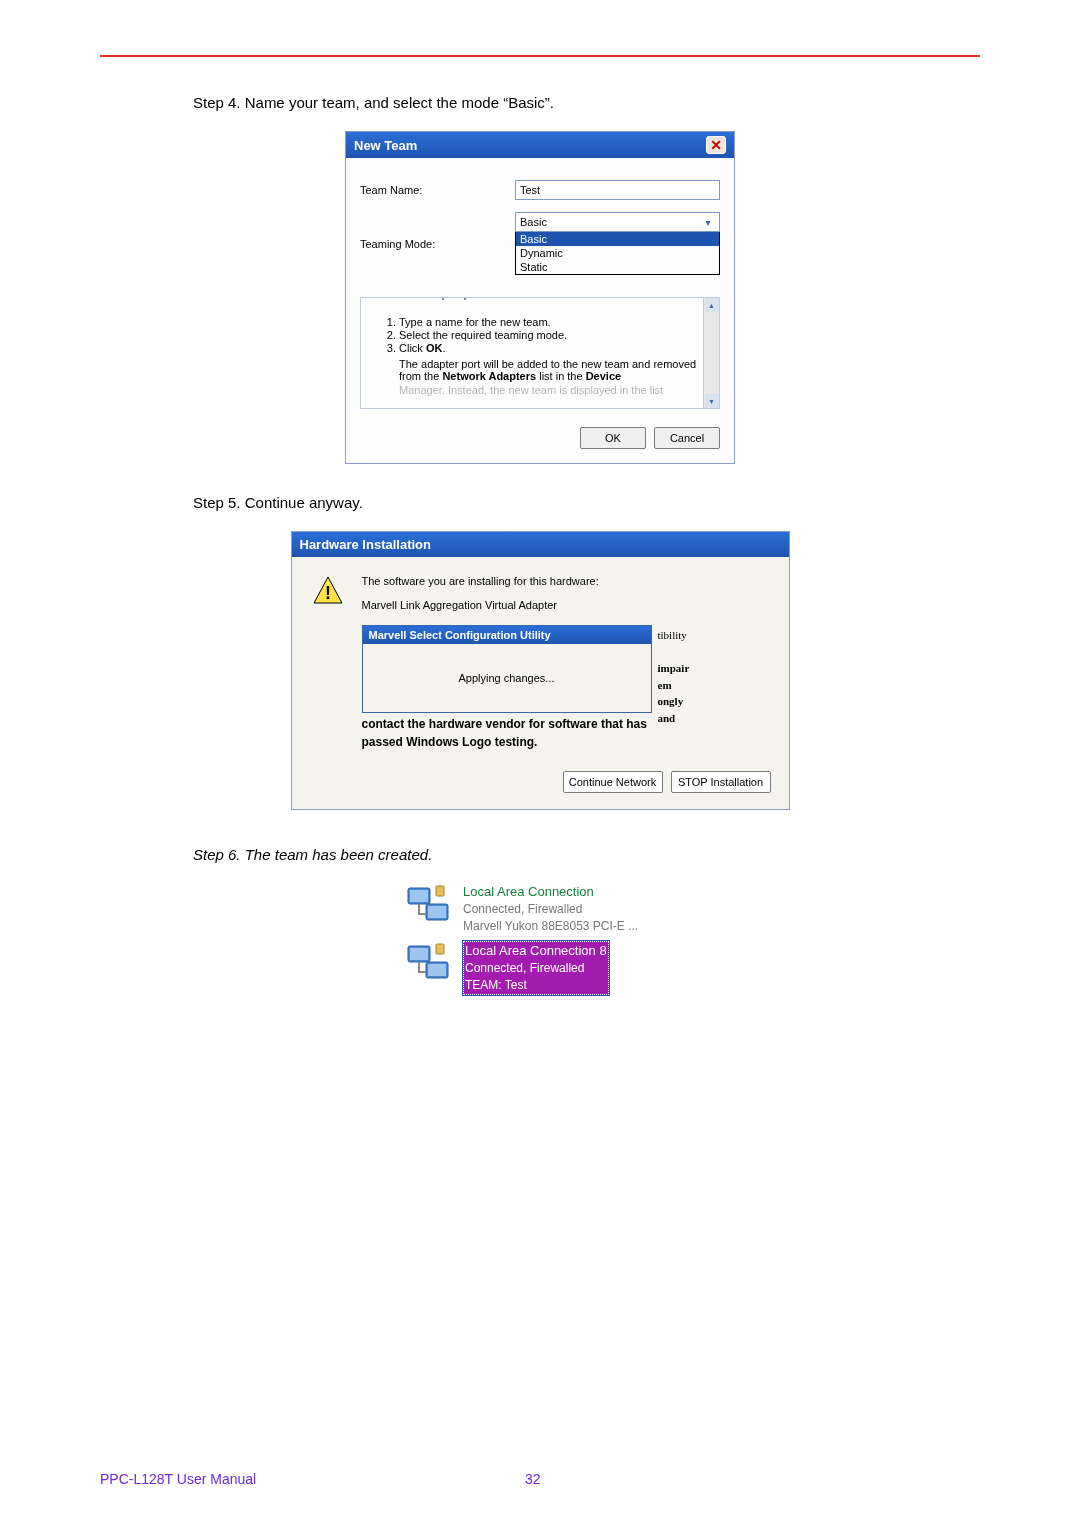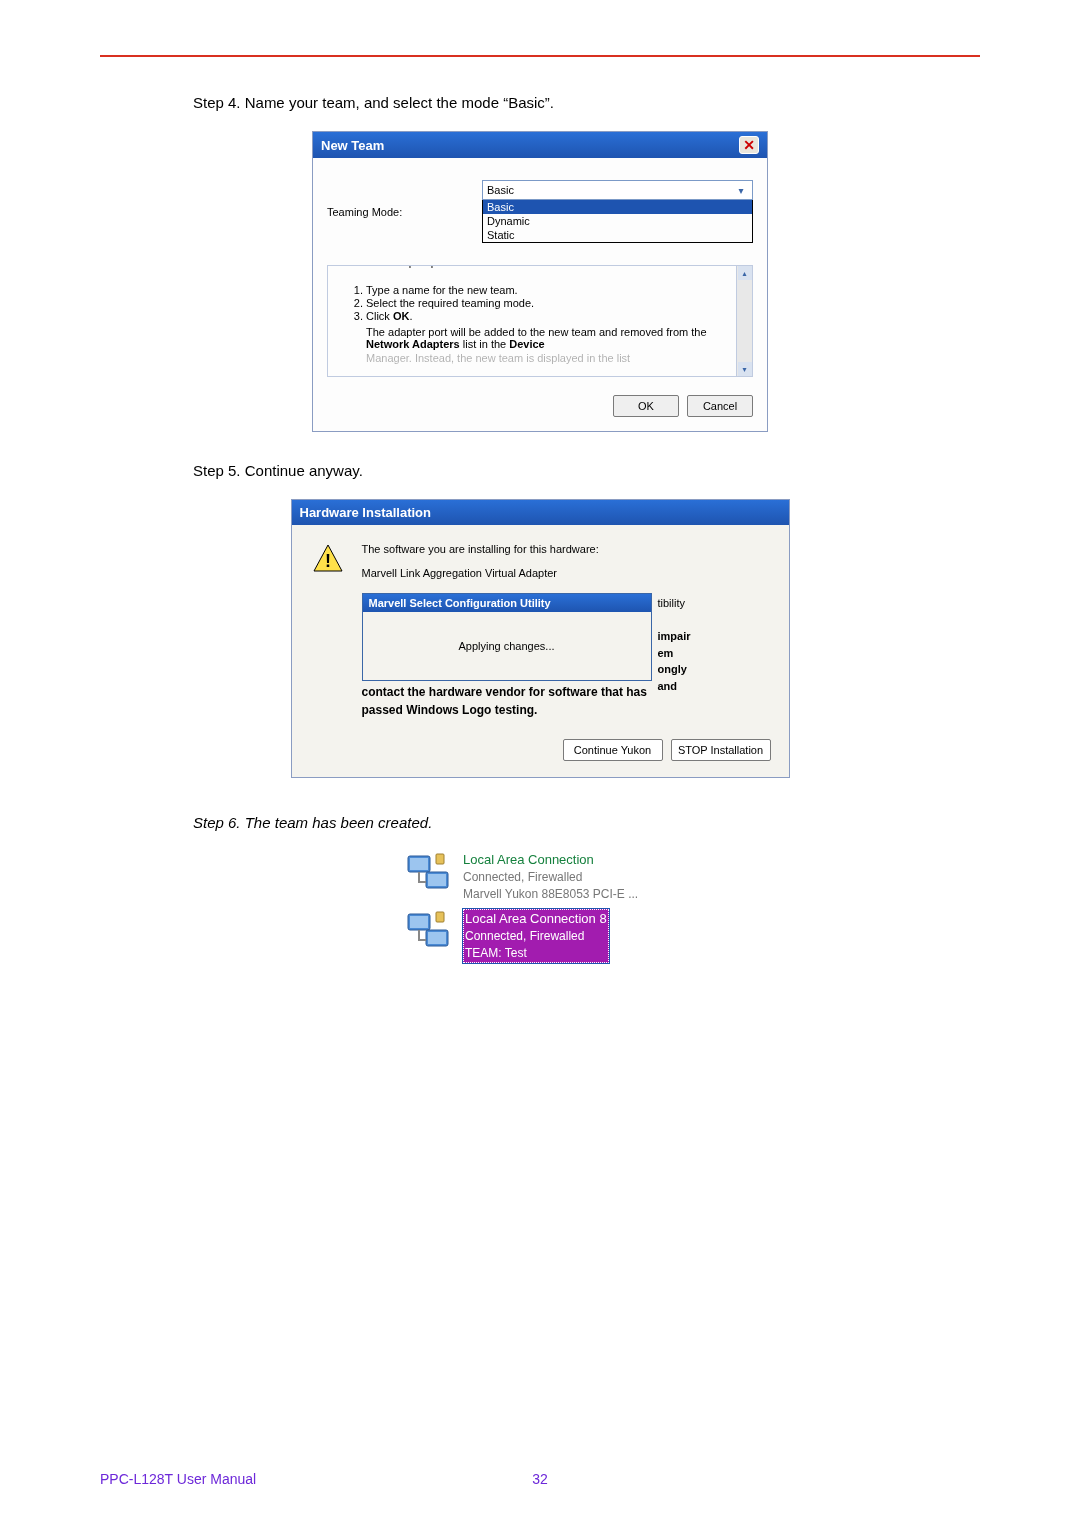--- a/index.html
+++ b/index.html
@@ -4,21 +4,21 @@
 <style>
   * { box-sizing: border-box; margin: 0; padding: 0; }
   body { width: 1080px; height: 1527px; font-family: Arial, sans-serif; background: #fff; position: relative; }
   .top-rule { position: absolute; top: 55px; left: 100px; right: 100px; height: 2px; background: #d93020; }
   .content { position: absolute; top: 80px; left: 193px; right: 193px; }
   .step { font-size: 15px; color: #000; margin-top: 14px; margin-bottom: 20px; }
   .step5 { margin-top: 30px; }
   .step6 { margin-top: 36px; font-style: italic; }
 
   
-  .dlg1 { width: 456px; margin: 0 auto 10px auto; border: 1px solid #8a9cc2; background: #fdfdfd; font-family: Tahoma, sans-serif; }
+  .dlg1 { width: 390px; margin: 0 auto 10px auto; border: 1px solid #8a9cc2; background: #fdfdfd; font-family: Tahoma, sans-serif; }
   .dlg1-title { background: linear-gradient(#2a6fd6,#1e54b0); color: #fff; font-weight: bold; font-size: 13px; padding: 4px 8px; display: flex; justify-content: space-between; align-items: center; }
   .closebtn { width: 20px; height: 18px; background: #e9e5dc; border: 1px solid #fff; border-radius: 3px; display: flex; align-items: center; justify-content: center; color: #c00; font-weight: bold; font-size: 14px; }
   .dlg1-body { padding: 10px 14px 6px 14px; font-size: 11px; color: #000; }
   .row { display: flex; align-items: center; margin: 12px 0; }
   .lbl { width: 155px; }
   .field { flex: 1; border: 1px solid #7b9ac7; height: 20px; padding: 2px 4px; font-size: 11px; background: #fff; display:flex; align-items:center; }
   .select-wrap { flex:1; position: relative; border-radius: 30px; }
   .select-display { border: 1px solid #7b9ac7; height: 20px; padding: 2px 4px; font-size: 11px; background: #fff; display:flex; justify-content:space-between; align-items:center; }
   .chev { width:14px; height:14px; display:flex; align-items:center; justify-content:center; color:#3a66a7; font-size:10px; }
   .dropdown { border:1px solid #000; border-top:none; position:relative; }
@@ -39,39 +39,39 @@
   .dlg2 { width: 499px; margin: 0 auto; border:1px solid #8a9cc2; font-family: Tahoma, sans-serif; background:#f4f3ee; }
   .dlg2-title { background: linear-gradient(#2a6fd6,#1e54b0); color:#fff; font-weight:bold; font-size:13px; padding:5px 8px; }
   .dlg2-body { padding: 18px 20px 8px 20px; font-size:11px; color:#000; position:relative; }
   .warnrow { display:flex; gap:18px; }
   .warnicon { width:32px; height:30px; }
   .warnicon svg { width:32px; height:30px; }
   .warn-text p { margin-bottom:12px; }
   .inner-dialog { border:1px solid #3a66a7; background:#f4f3ee; margin-top:2px; margin-left:0; width:290px; }
   .inner-title { background:linear-gradient(#2a6fd6,#1e54b0); color:#fff; font-size:11px; padding:3px 6px; font-weight:bold; }
   .inner-body { padding: 28px 10px; text-align:center; font-size:11px; }
-  .sidewords { position:absolute; right:22px; top:148px; font-size:11px; text-align:left; line-height:1.5; }
+  .sidewords { position:absolute; right:22px; top:148px; font-size:11px; text-align:left; line-height:1.5;font-family:Liberation Serif, serif; }
   .afterbold { font-weight:bold; font-size:12px; margin-top:4px; }
   .btnrow2 { display:flex; justify-content:flex-end; gap:8px; padding:14px 18px 16px 0; }
   .wbtn2 { min-width:100px; height:22px; border:1px solid #7a7a7a; background:#fff; font-size:11px; border-radius:2px; display:flex; align-items:center; justify-content:center; }
 
   
   .netpanel { width:270px; margin: 10px auto 0 auto; font-family: Tahoma, sans-serif; font-size:12px; }
   .netitem { display:flex; gap:8px; align-items:flex-start; margin-bottom:6px; }
   .neticon { width:50px; height:44px; display:flex; align-items:center; justify-content:center; }
   .netinfo { line-height:1.4; }
   .nt-title { font-size:13px; color:#15803d; }
   .nt-sub { color:#777; font-size:12px; }
   .sel-box { background:#a21caf; color:#fff; display:inline-block; padding:0 1px; border:1px dotted #fff; outline:1px solid #1e54b0; }
   .sel-box .nt-sub { color:#fff; }
 
   
   .footer { position:absolute; bottom:40px; left:100px; right:100px; display:flex; font-size:14px; color:#6d28d9; }
   .footer .manual { flex:1; }
-  .footer .pg { width:30px; text-align:center; }
+  .footer .pg { width:30px; }
   .footer .sp { flex:1; }
 
   
 </style>
 </head>
 <body>
 
 <div class="top-rule"></div>
 
 <div class="content">
@@ -79,20 +79,26 @@
   <div class="step">Step 4. Name your team, and select the mode “Basic”.</div>
 
   <div class="dlg1">
     <div class="dlg1-title">
       <span>New Team</span>
       <span class="closebtn">
         <span>✕</span>
       </span>
     </div>
     <div class="dlg1-body">
+      <div class="row">
+        <div class="lbl">Team Name:</div>
+        <div class="field">
+            <span>Test</span>
+          </div>
+      </div>
       <div class="row">
         <div class="lbl">Teaming Mode:</div>
         <div class="select-wrap">
           <div class="select-display">
             <span>Basic</span>
             <span class="chev">▾</span>
           </div>
           <div class="dropdown">
             <div class="opt sel">Basic</div>
             <div class="opt">Dynamic</div>
@@ -150,21 +156,21 @@
           <b>impair</b><br>
           <b>em</b><br>
           <b>ongly</b><br>
           <b>and</b>
         </div>
         <div class="afterbold">contact the hardware vendor for software that has</div>
         <div class="afterbold">passed Windows Logo testing.</div>
       </div>
     </div>
     <div class="btnrow2">
-      <div class="wbtn2">Continue Yukon</div>
+      <div class="wbtn2">Continue Network</div>
       <div class="wbtn2">STOP Installation</div>
     </div>
   </div>
 
   <div class="step step6">Step 6. The team has been created.</div>
 
   <div class="netpanel">
     <div class="netitem">
       <div class="neticon">
         <svg width="48" height="42" viewBox="0 0 48 42">

